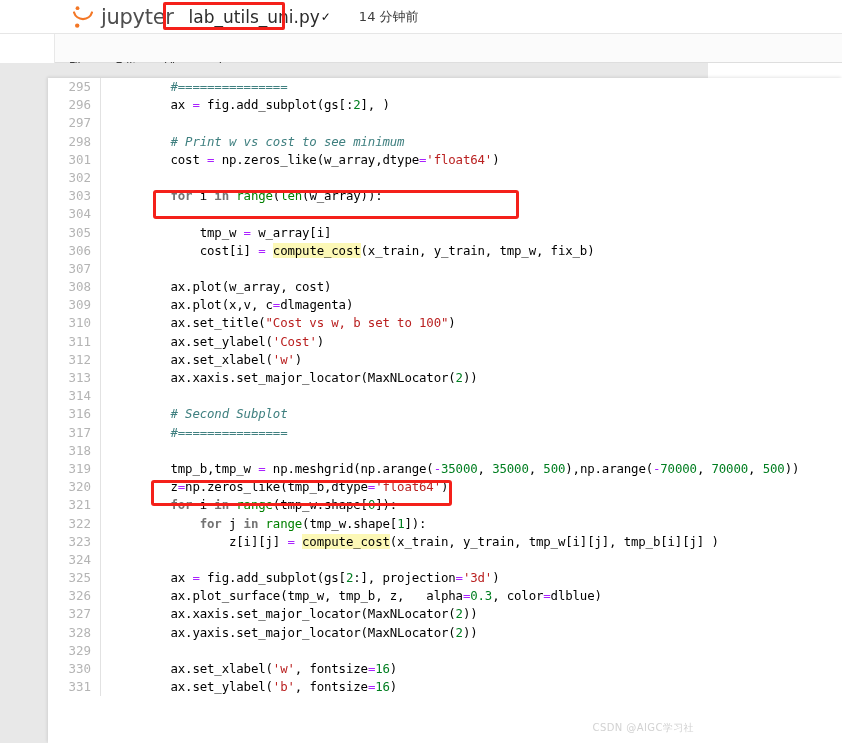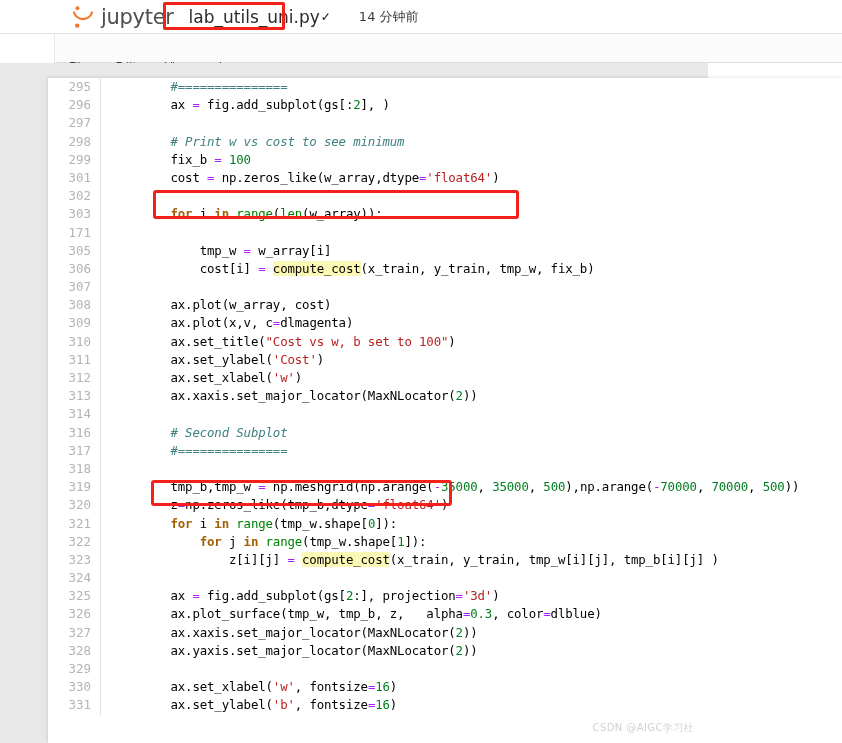--- a/index.html
+++ b/index.html
@@ -157,21 +157,21 @@
     font-family: "DejaVu Sans Mono", monospace;
     font-size: 12.4px;
     color: #000000;
     vertical-align: top;
     white-space: pre;
     letter-spacing: -0.15px;
   }
 
   
   .t-com  { color: #408080; font-style: italic; }
-  .t-kw   { color: #a16207; font-weight: bold; }
+  .t-kw   { color: #737373; font-weight: bold; }
   .t-str  { color: #ba2121; }
   .t-num  { color: #007e20; }
   .t-op   { color: #aa22ff; }
   .t-bif  { color: #008000; }
   .t-plain{ color: #000000; }
   .t-hl   { background: #fcf8b6; }
 
   
   .anno-box {
     position: absolute;
@@ -247,37 +247,33 @@
             </tr>
             <tr class="code-row">
               <td class="gutter">297</td>
               <td class="codecell"><span class="t-plain"></span></td>
             </tr>
             <tr class="code-row">
               <td class="gutter">298</td>
               <td class="codecell"><span class="t-plain">        </span><span class="t-com"># Print w vs cost to see minimum</span></td>
             </tr>
             <tr class="code-row">
-              <td class="gutter">299</td>
-              <td class="codecell"><span class="t-plain">        fix_b </span><span class="t-op">=</span><span class="t-plain"> </span><span class="t-num">100</span></td>
-            </tr>
-            <tr class="code-row">
               <td class="gutter">301</td>
               <td class="codecell"><span class="t-plain">        cost </span><span class="t-op">=</span><span class="t-plain"> np.zeros_like(w_array,dtype</span><span class="t-op">=</span><span class="t-str">'float64'</span><span class="t-plain">)</span></td>
             </tr>
             <tr class="code-row">
               <td class="gutter">302</td>
               <td class="codecell"><span class="t-plain"></span></td>
             </tr>
             <tr class="code-row">
               <td class="gutter">303</td>
               <td class="codecell"><span class="t-plain">        </span><span class="t-kw">for</span><span class="t-plain"> i </span><span class="t-kw">in</span><span class="t-plain"> </span><span class="t-bif">range</span><span class="t-plain">(</span><span class="t-bif">len</span><span class="t-plain">(w_array)):</span></td>
             </tr>
             <tr class="code-row">
-              <td class="gutter">171</td>
+              <td class="gutter">304</td>
               <td class="codecell"><span class="t-plain"></span></td>
             </tr>
             <tr class="code-row">
               <td class="gutter">305</td>
               <td class="codecell"><span class="t-plain">            tmp_w </span><span class="t-op">=</span><span class="t-plain"> w_array[i]</span></td>
             </tr>
             <tr class="code-row">
               <td class="gutter">306</td>
               <td class="codecell"><span class="t-plain">            cost[i] </span><span class="t-op">=</span><span class="t-plain"> </span><span class="t-hl">compute_cost</span><span class="t-plain">(x_train, y_train, tmp_w, fix_b)</span></td>
             </tr>

